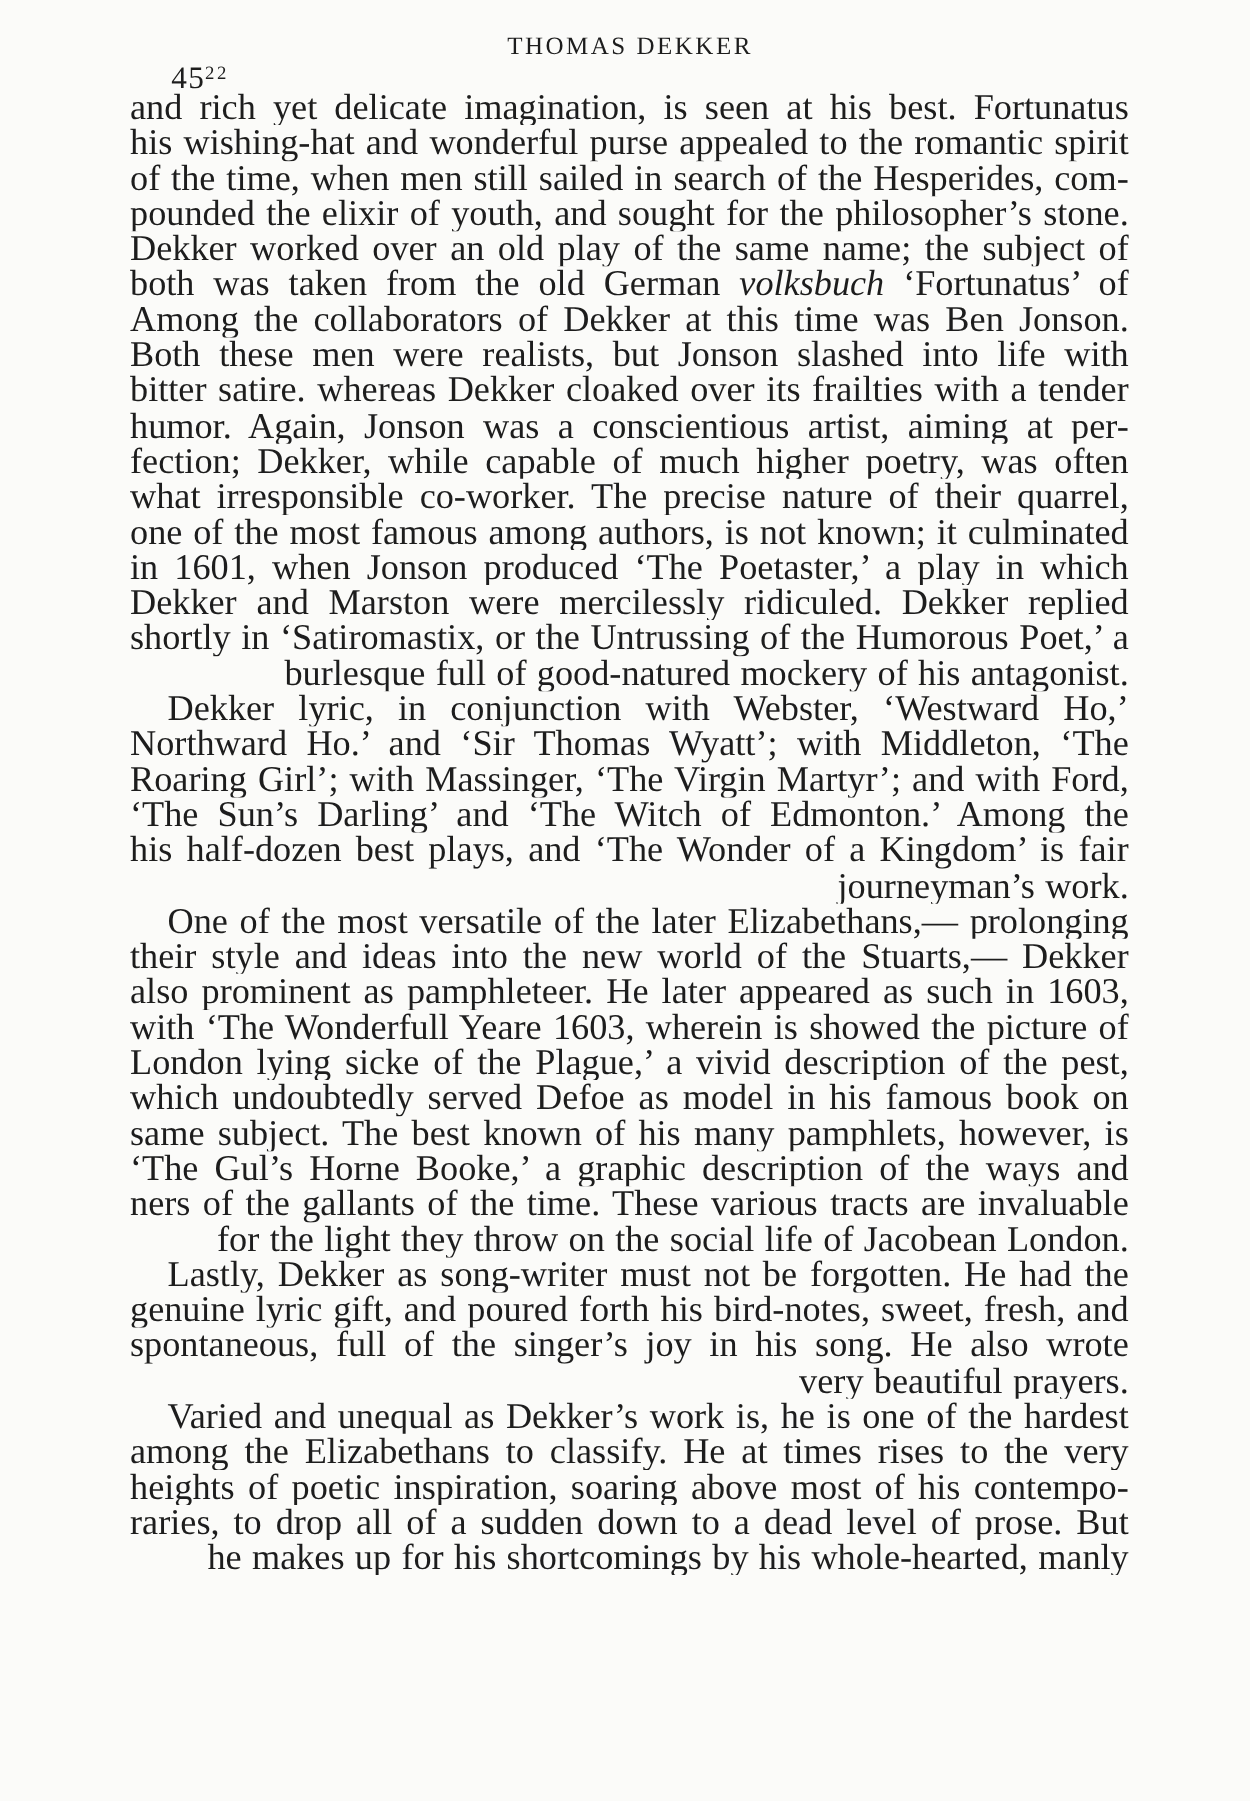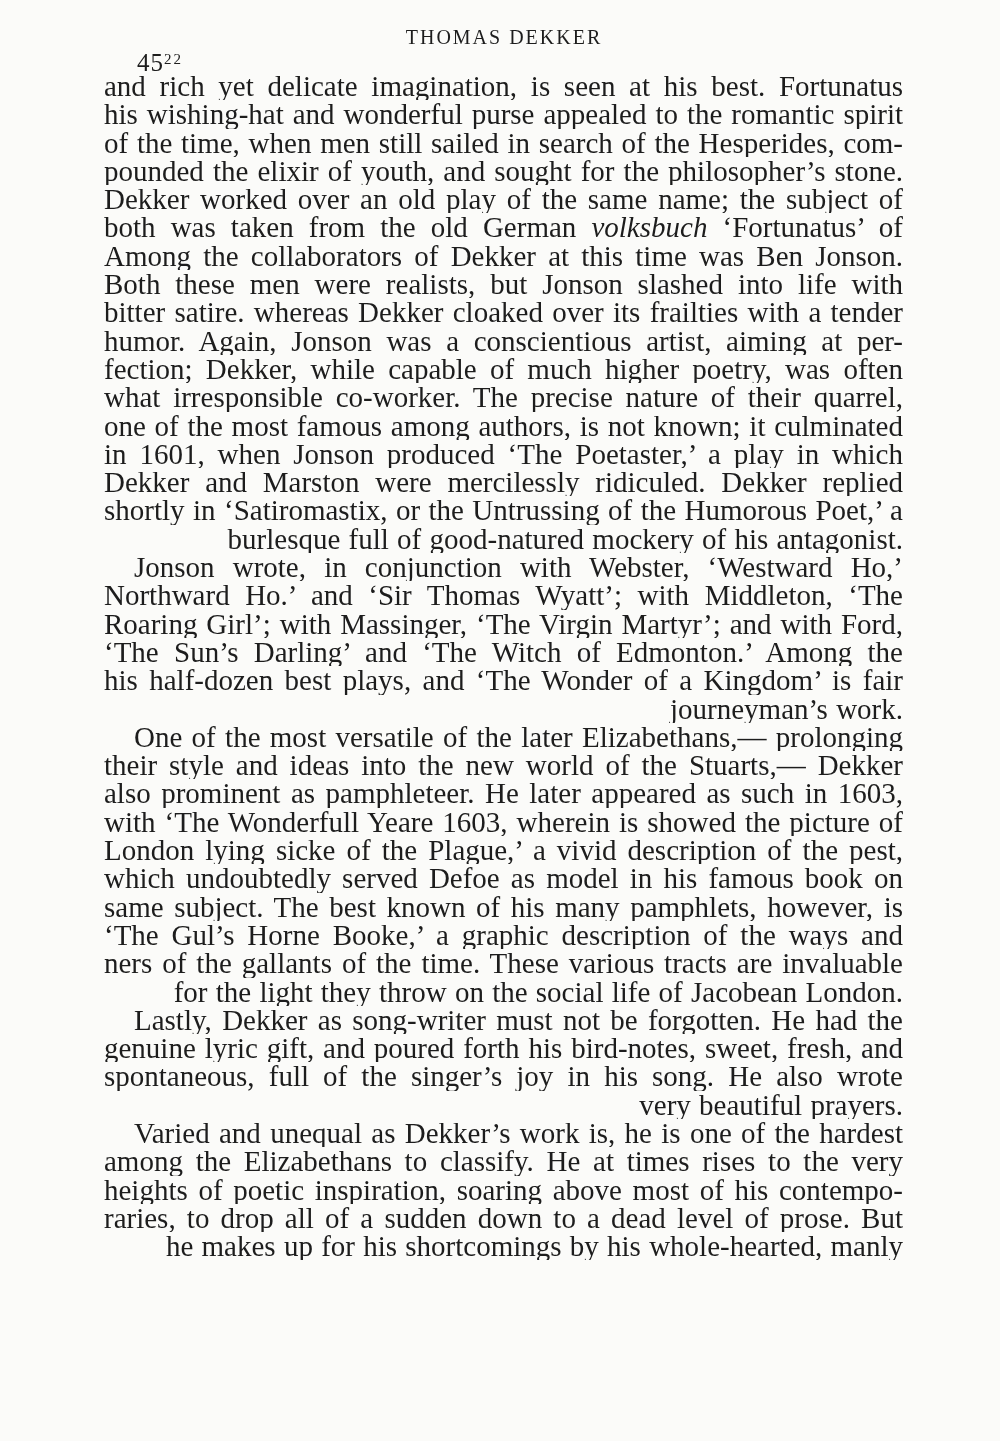--- a/index.html
+++ b/index.html
@@ -80,21 +80,21 @@
         <div class="line">humor.  Again, Jonson was a conscientious artist, aiming at per-</div>
         <div class="line">fection; Dekker, while capable of much higher poetry, was often</div>
         <div class="line">what irresponsible co-worker.  The precise nature of their quarrel,</div>
         <div class="line">one of the most famous among authors, is not known; it culminated</div>
         <div class="line">in 1601, when Jonson produced ‘The Poetaster,’ a play in which</div>
         <div class="line">Dekker and Marston were mercilessly ridiculed.  Dekker replied</div>
         <div class="line">shortly in ‘Satiromastix, or the Untrussing of the Humorous Poet,’ a</div>
         <div class="line last">burlesque full of good-natured mockery of his antagonist.</div>
       </div>
       <div class="paragraph">
-        <div class="line indent">Jonson wrote, in conjunction with Webster, ‘Westward Ho,’</div>
+        <div class="line indent">Dekker lyric, in conjunction with Webster, ‘Westward Ho,’</div>
         <div class="line">Northward Ho.’ and ‘Sir Thomas Wyatt’; with Middleton, ‘The</div>
         <div class="line">Roaring Girl’; with Massinger, ‘The Virgin Martyr’; and with Ford,</div>
         <div class="line">‘The Sun’s Darling’ and ‘The Witch of Edmonton.’  Among the</div>
         <div class="line">his half-dozen best plays, and ‘The Wonder of a Kingdom’ is fair</div>
         <div class="line last">journeyman’s work.</div>
       </div>
       <div class="paragraph">
         <div class="line indent">One of the most versatile of the later Elizabethans,— prolonging</div>
         <div class="line">their style and ideas into the new world of the Stuarts,— Dekker was</div>
         <div class="line">also prominent as pamphleteer.  He later appeared as such in 1603,</div>

